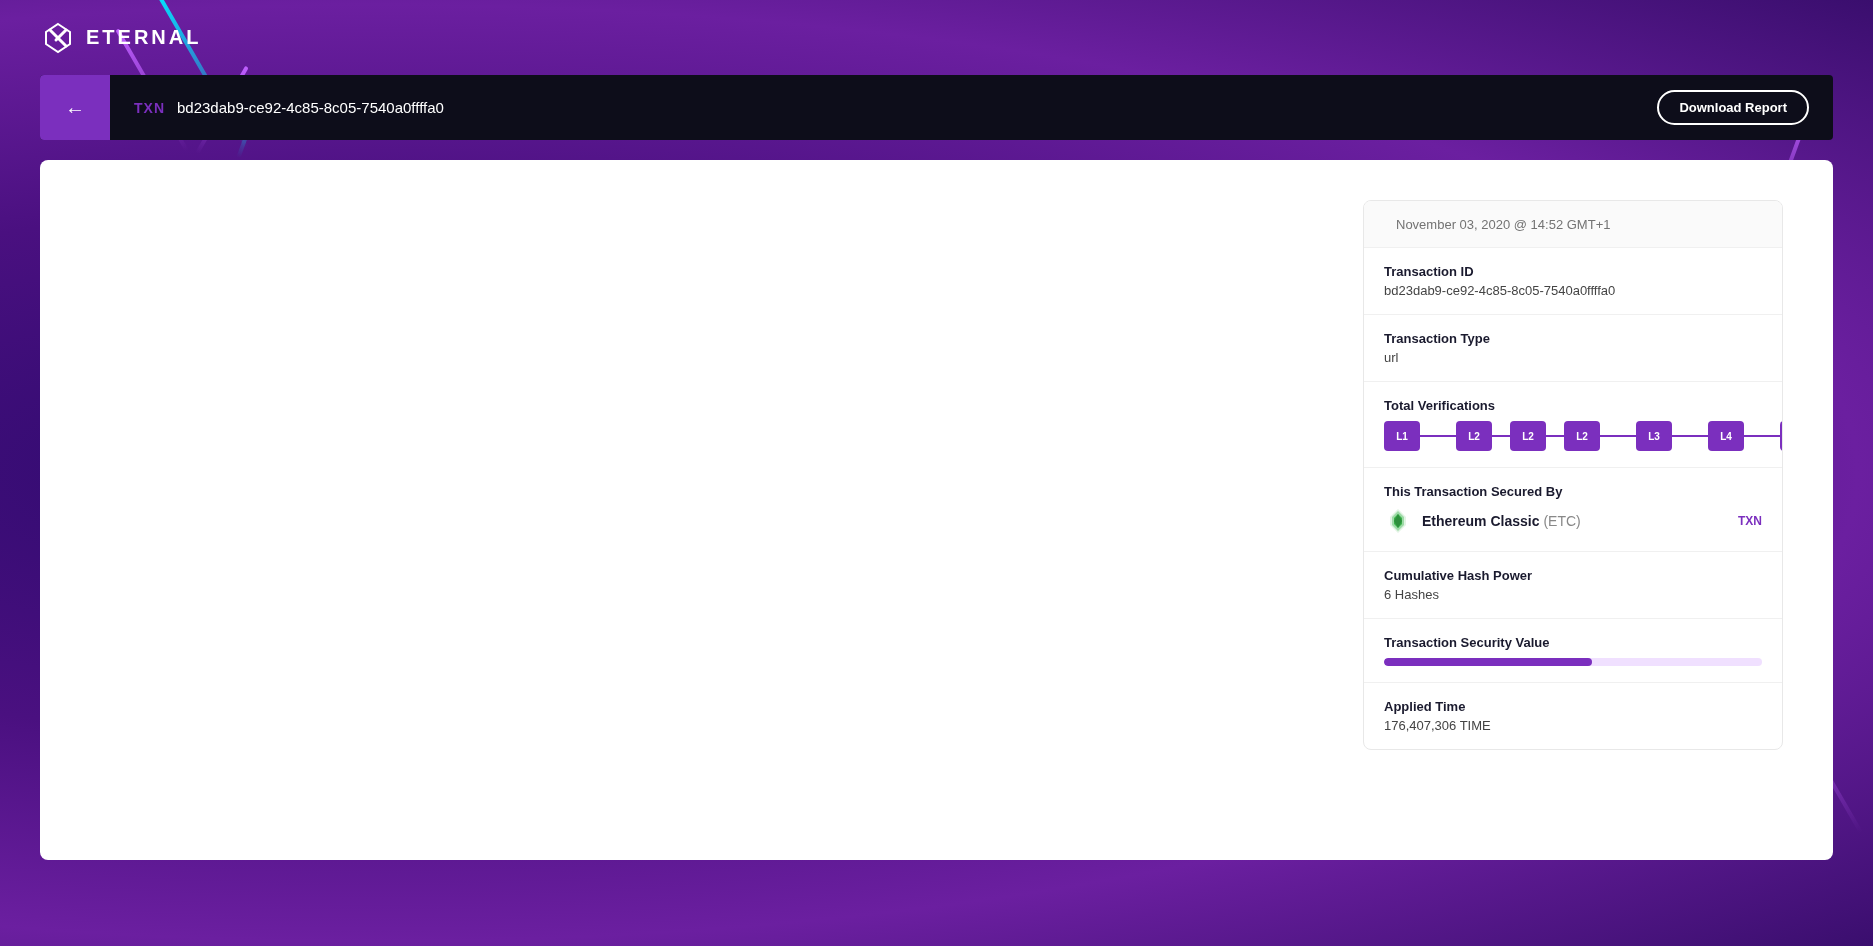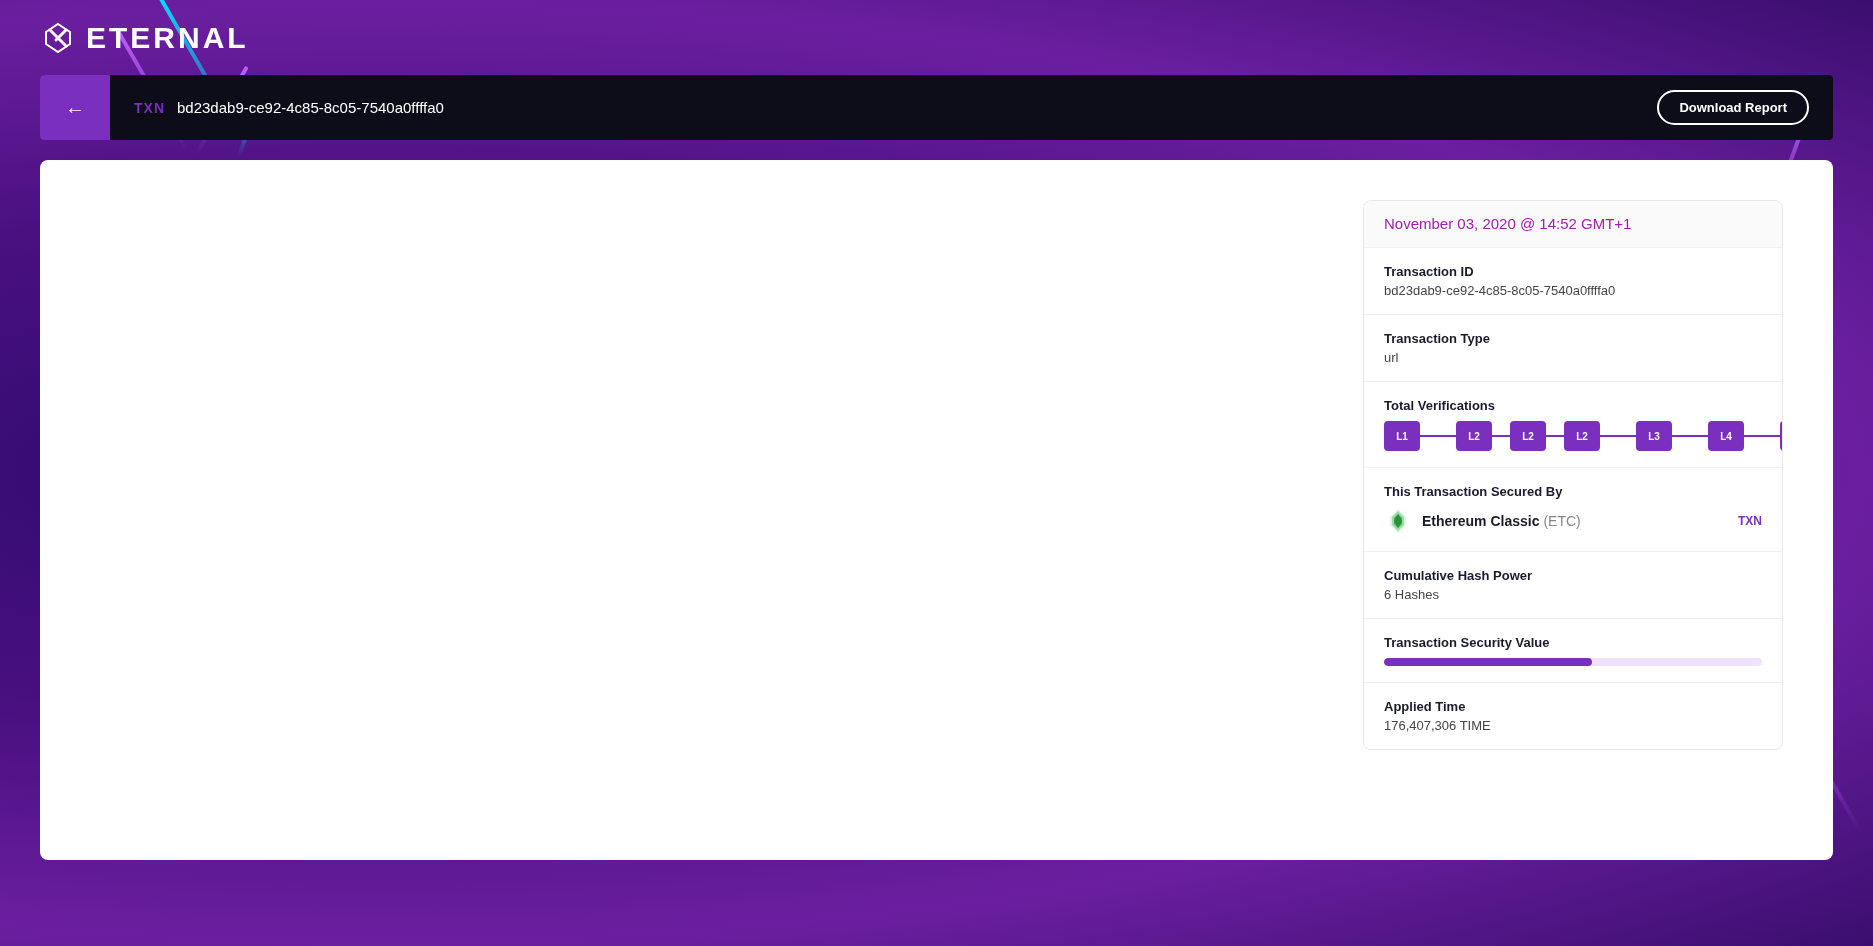--- a/index.html
+++ b/index.html
@@ -127,21 +127,21 @@
 
     .logo-icon {
       width: 36px;
       height: 36px;
       display: flex;
       align-items: center;
       justify-content: center;
     }
 
     .logo-text {
-      font-size: 30px;
+      font-size: 20px;
       font-weight: 700;
       color: #ffffff;
       letter-spacing: 3px;
     }
 
     
     .breadcrumb-bar {
       display: flex;
       align-items: center;
       background: #0d0d1a;
@@ -249,22 +249,23 @@
       border-bottom: none;
     }
 
     .report-row-timestamp {
       background: #fafafa;
       padding: 14px 20px;
       border-bottom: 1px solid #f0f0f0;
     }
 
     .timestamp-text {
-      font-size: 15px;
-      color: #a21caf;
+      font-size: 13px;
+      color: #737373;
+      margin-left: 12px;
     }
 
     .field-label {
       font-size: 13px;
       font-weight: 600;
       color: #1a1a2e;
       margin-bottom: 4px;
     }
 
     .field-value {

